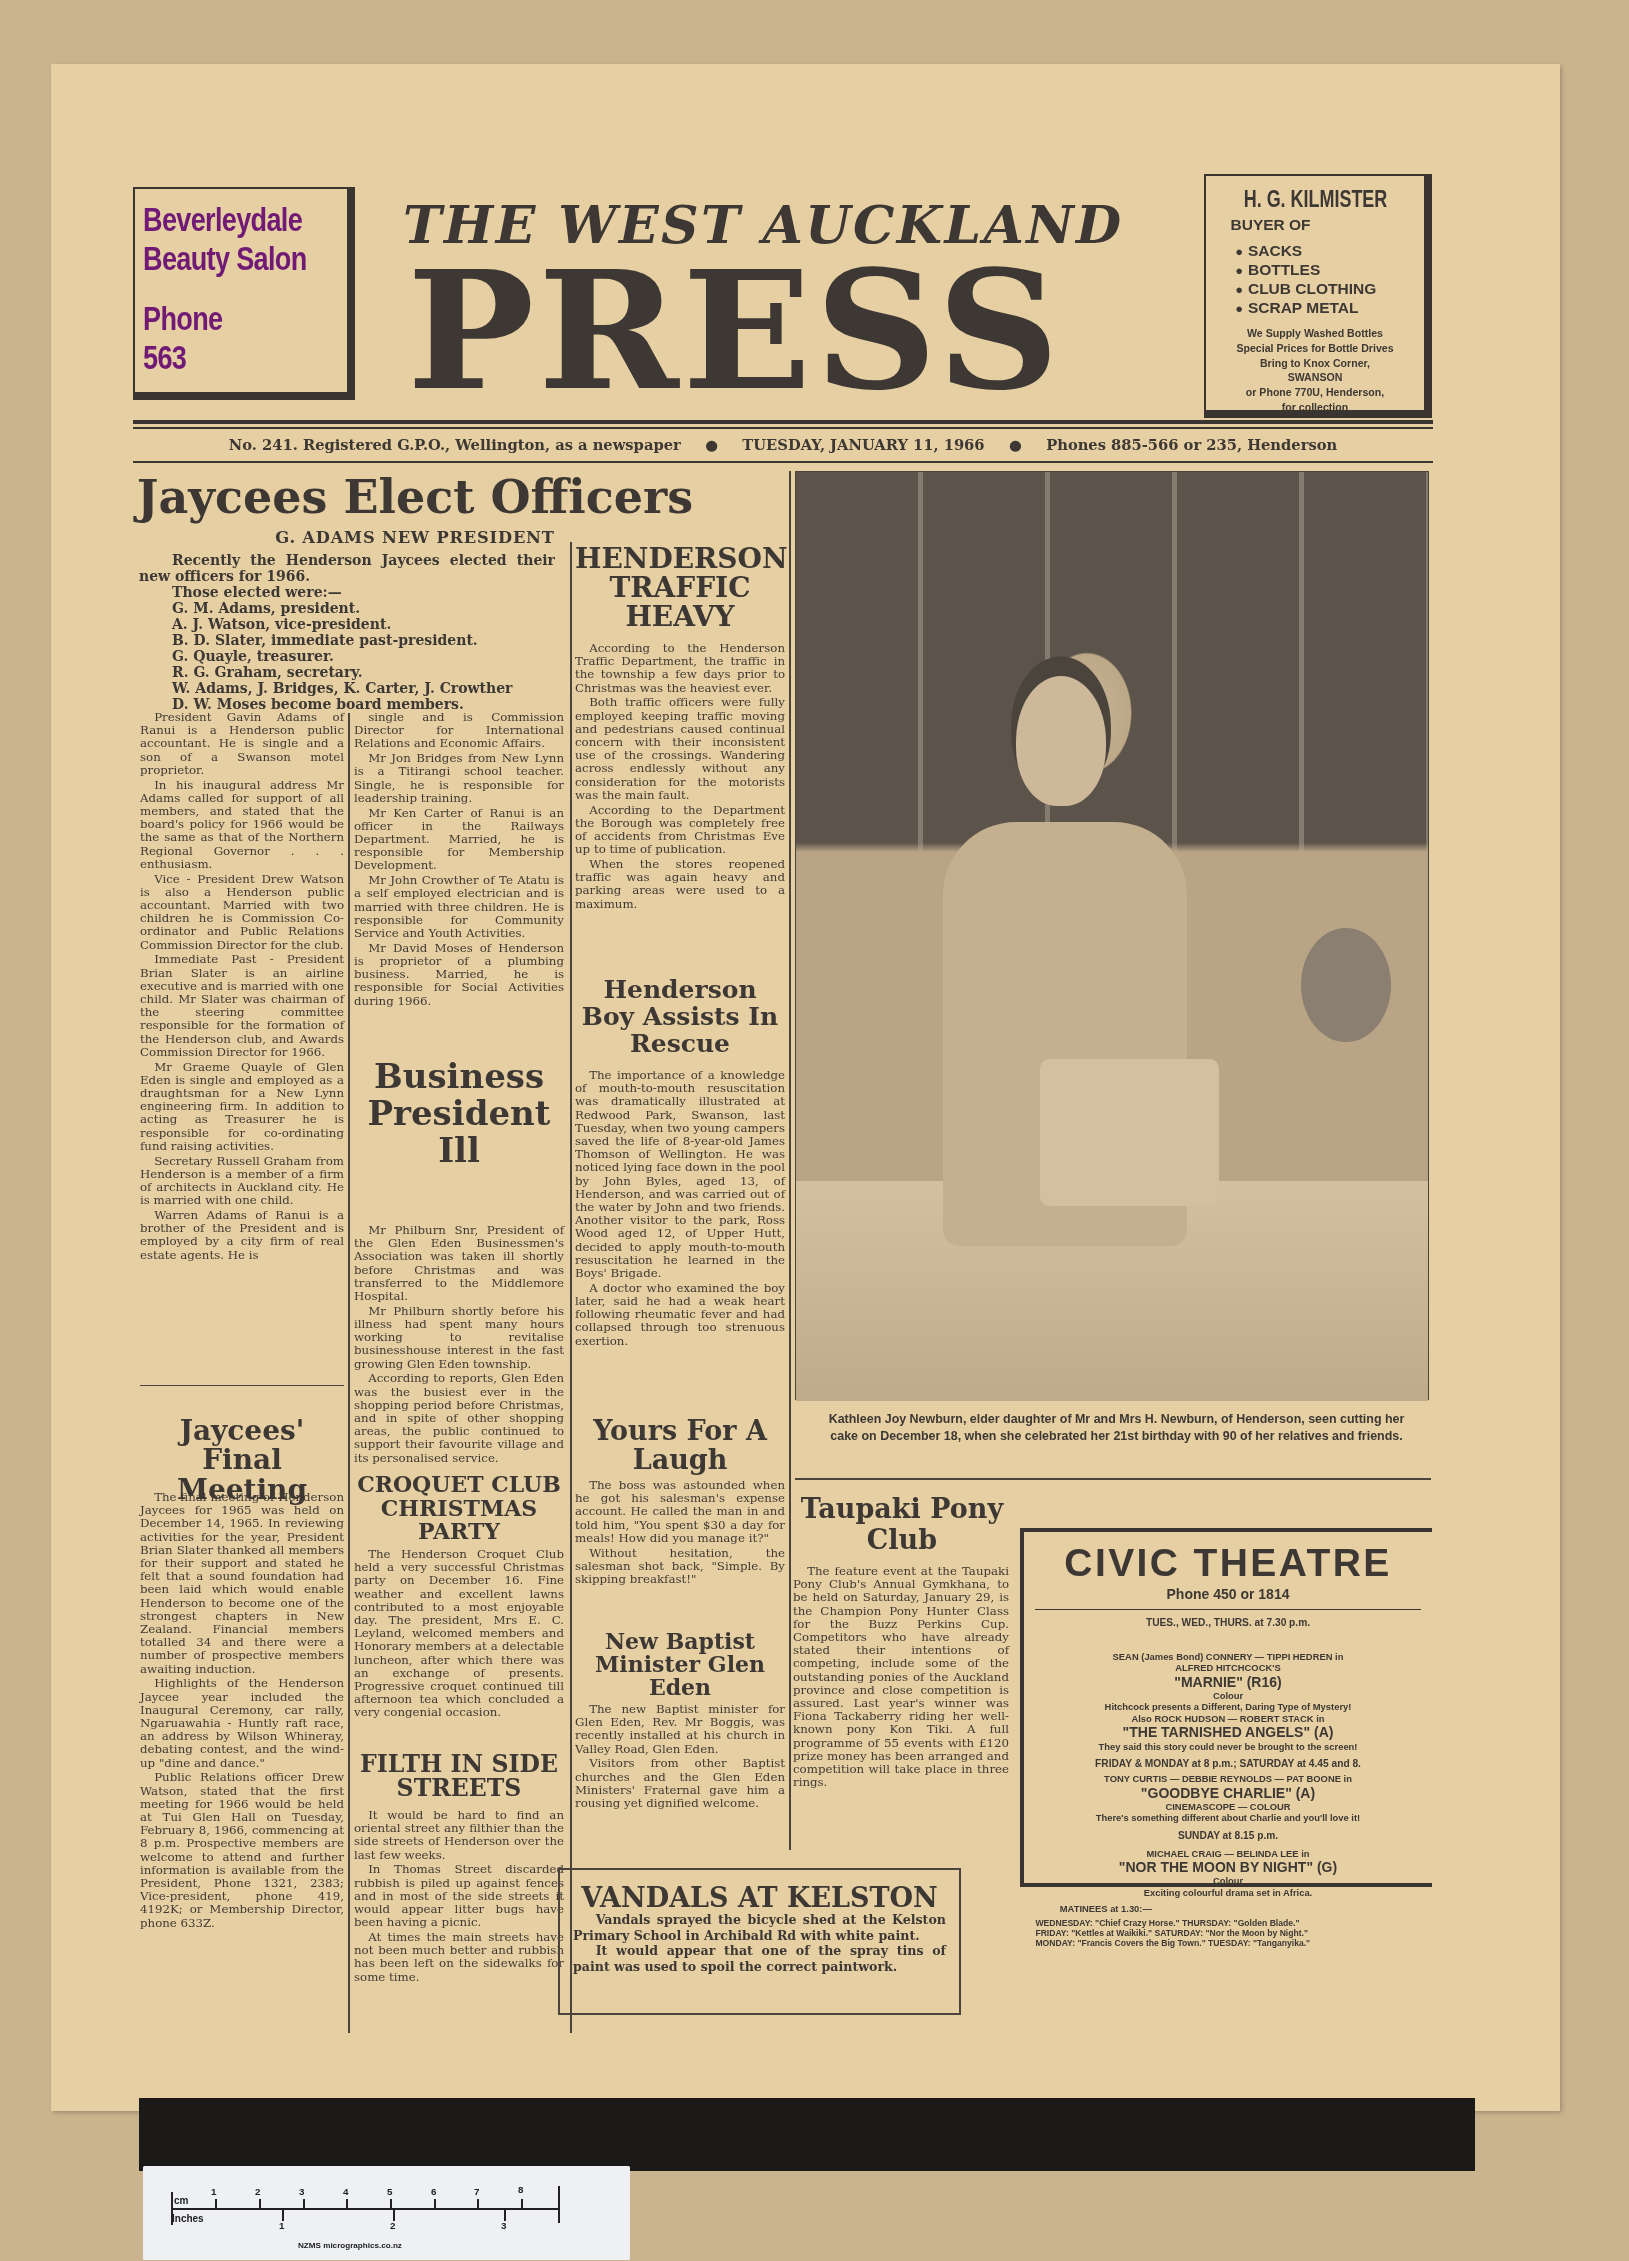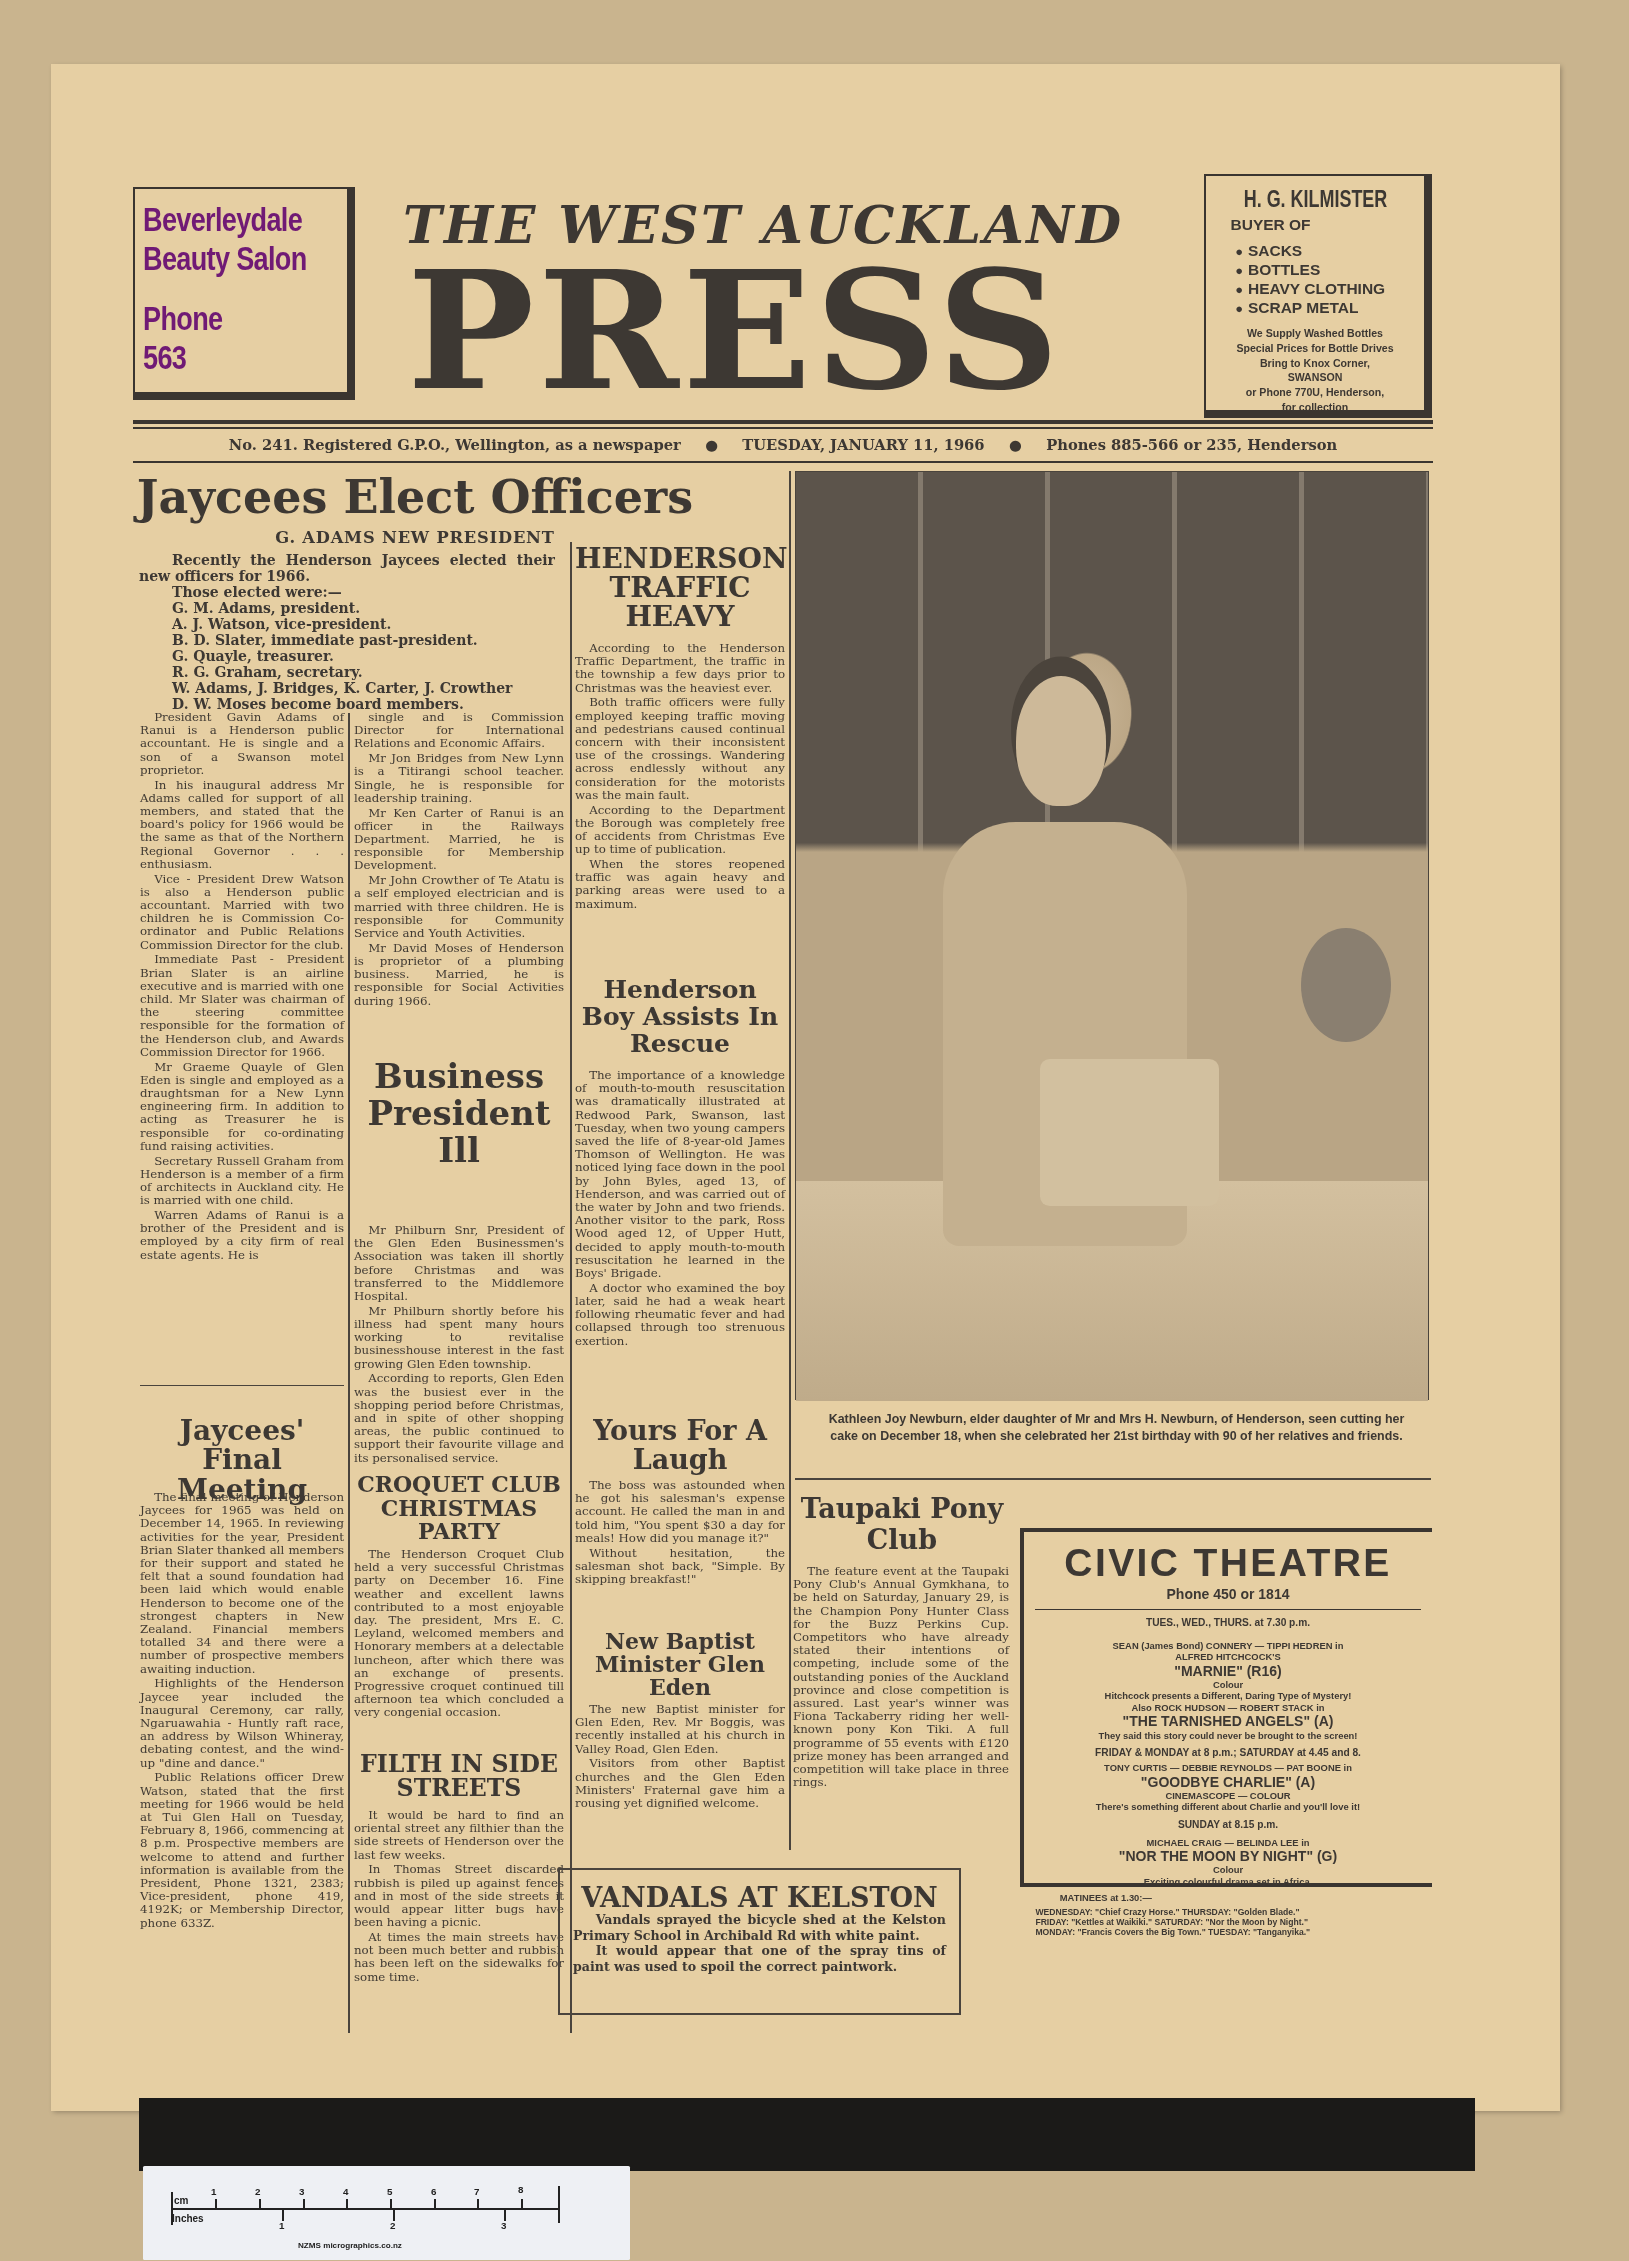--- a/index.html
+++ b/index.html
@@ -152,21 +152,21 @@
 
 <div class="title-top">THE WEST AUCKLAND</div>
 <div class="title-main">PRESS</div>
 
 <div class="ad-right">
   <div class="name">H. G. KILMISTER</div>
   <div class="buyer">BUYER OF</div>
   <ul>
     <li>SACKS</li>
     <li>BOTTLES</li>
-    <li>HEAVY CLOTHING</li>
+    <li>CLUB CLOTHING</li>
     <li>SCRAP METAL</li>
   </ul>
   <div class="small">
     <div>We Supply Washed Bottles</div>
     <div>Special Prices for Bottle Drives</div>
     <div>Bring to Knox Corner,</div>
     <div>SWANSON</div>
     <div>or Phone 770U, Henderson,</div>
     <div>for collection</div>
   </div>
@@ -294,21 +294,21 @@
     <p>Vandals sprayed the bicycle shed at the Kelston Primary School in Archibald Rd with white paint.</p>
     <p>It would appear that one of the spray tins of paint was used to spoil the correct paintwork.</p>
   </div>
 </div>
 
 <div class="civic-box">
   <div class="ct-title">CIVIC THEATRE</div>
   <div class="ct-phone">Phone 450 or 1814</div>
   <div class="ct-rule"></div>
   <div class="m">TUES., WED., THURS. at 7.30 p.m.</div>
-  <div class="s" style="margin-top:11px">SEAN (James Bond) CONNERY — TIPPI HEDREN in</div>
+  <div class="s" style="margin-top:22px">SEAN (James Bond) CONNERY — TIPPI HEDREN in</div>
   <div class="s">ALFRED HITCHCOCK'S</div>
   <div class="f">"MARNIE" (R16)</div>
   <div class="s">Colour</div>
   <div class="s">Hitchcock presents a Different, Daring Type of Mystery!</div>
   <div class="s">Also ROCK HUDSON — ROBERT STACK in</div>
   <div class="f">"THE TARNISHED ANGELS" (A)</div>
   <div class="s">They said this story could never be brought to the screen!</div>
   <div class="m">FRIDAY &amp; MONDAY at 8 p.m.; SATURDAY at 4.45 and 8.</div>
   <div class="s" style="margin-top:3.3px">TONY CURTIS — DEBBIE REYNOLDS — PAT BOONE in</div>
   <div class="f">"GOODBYE CHARLIE" (A)</div>

